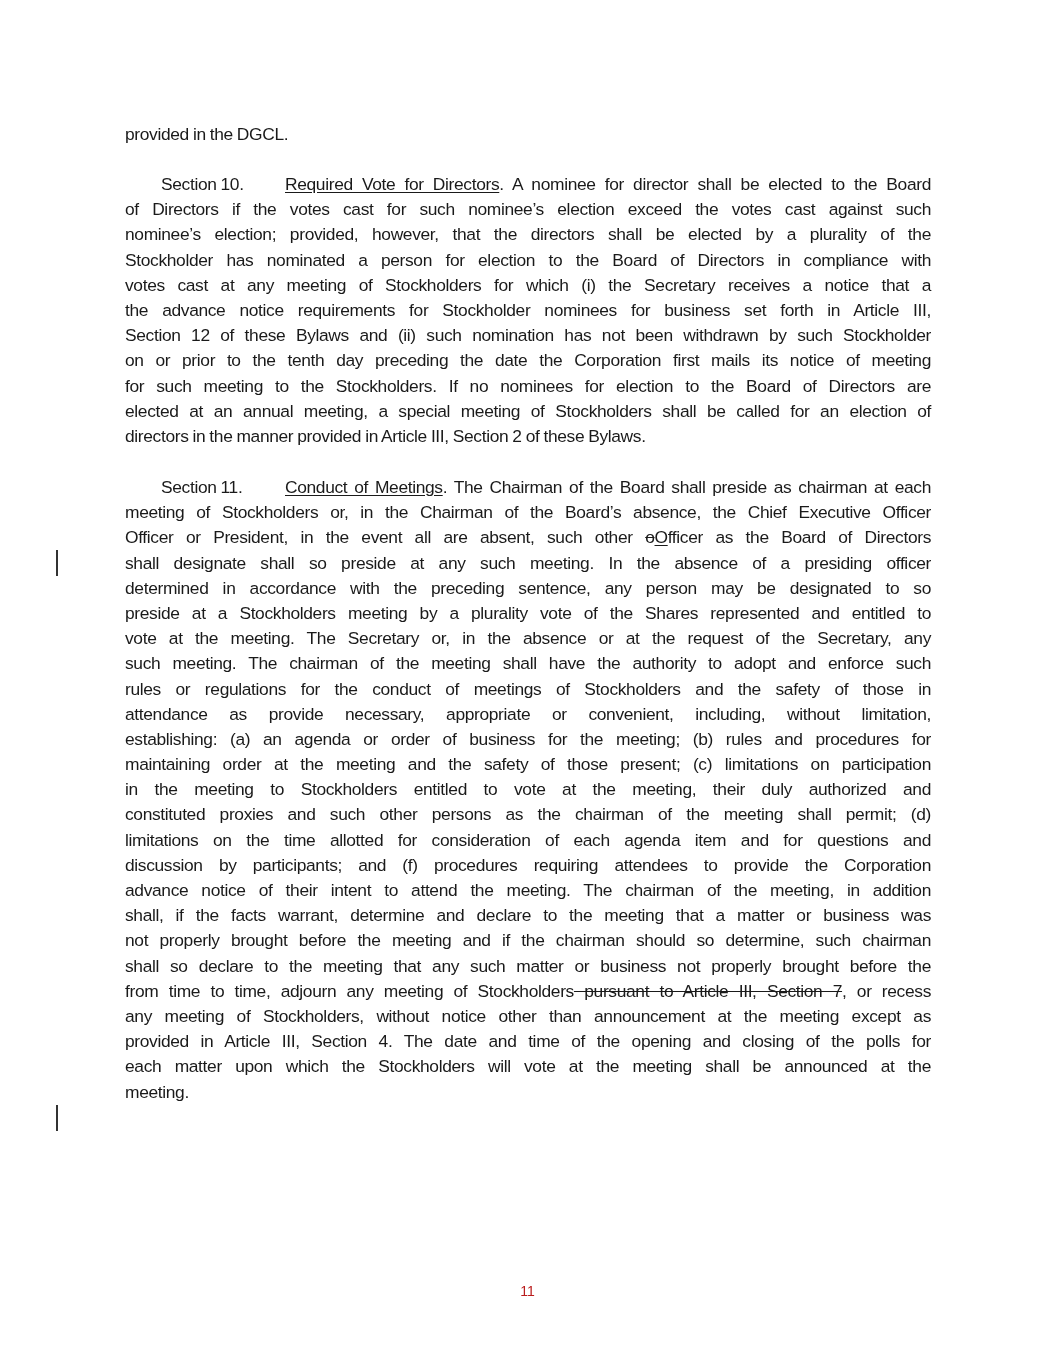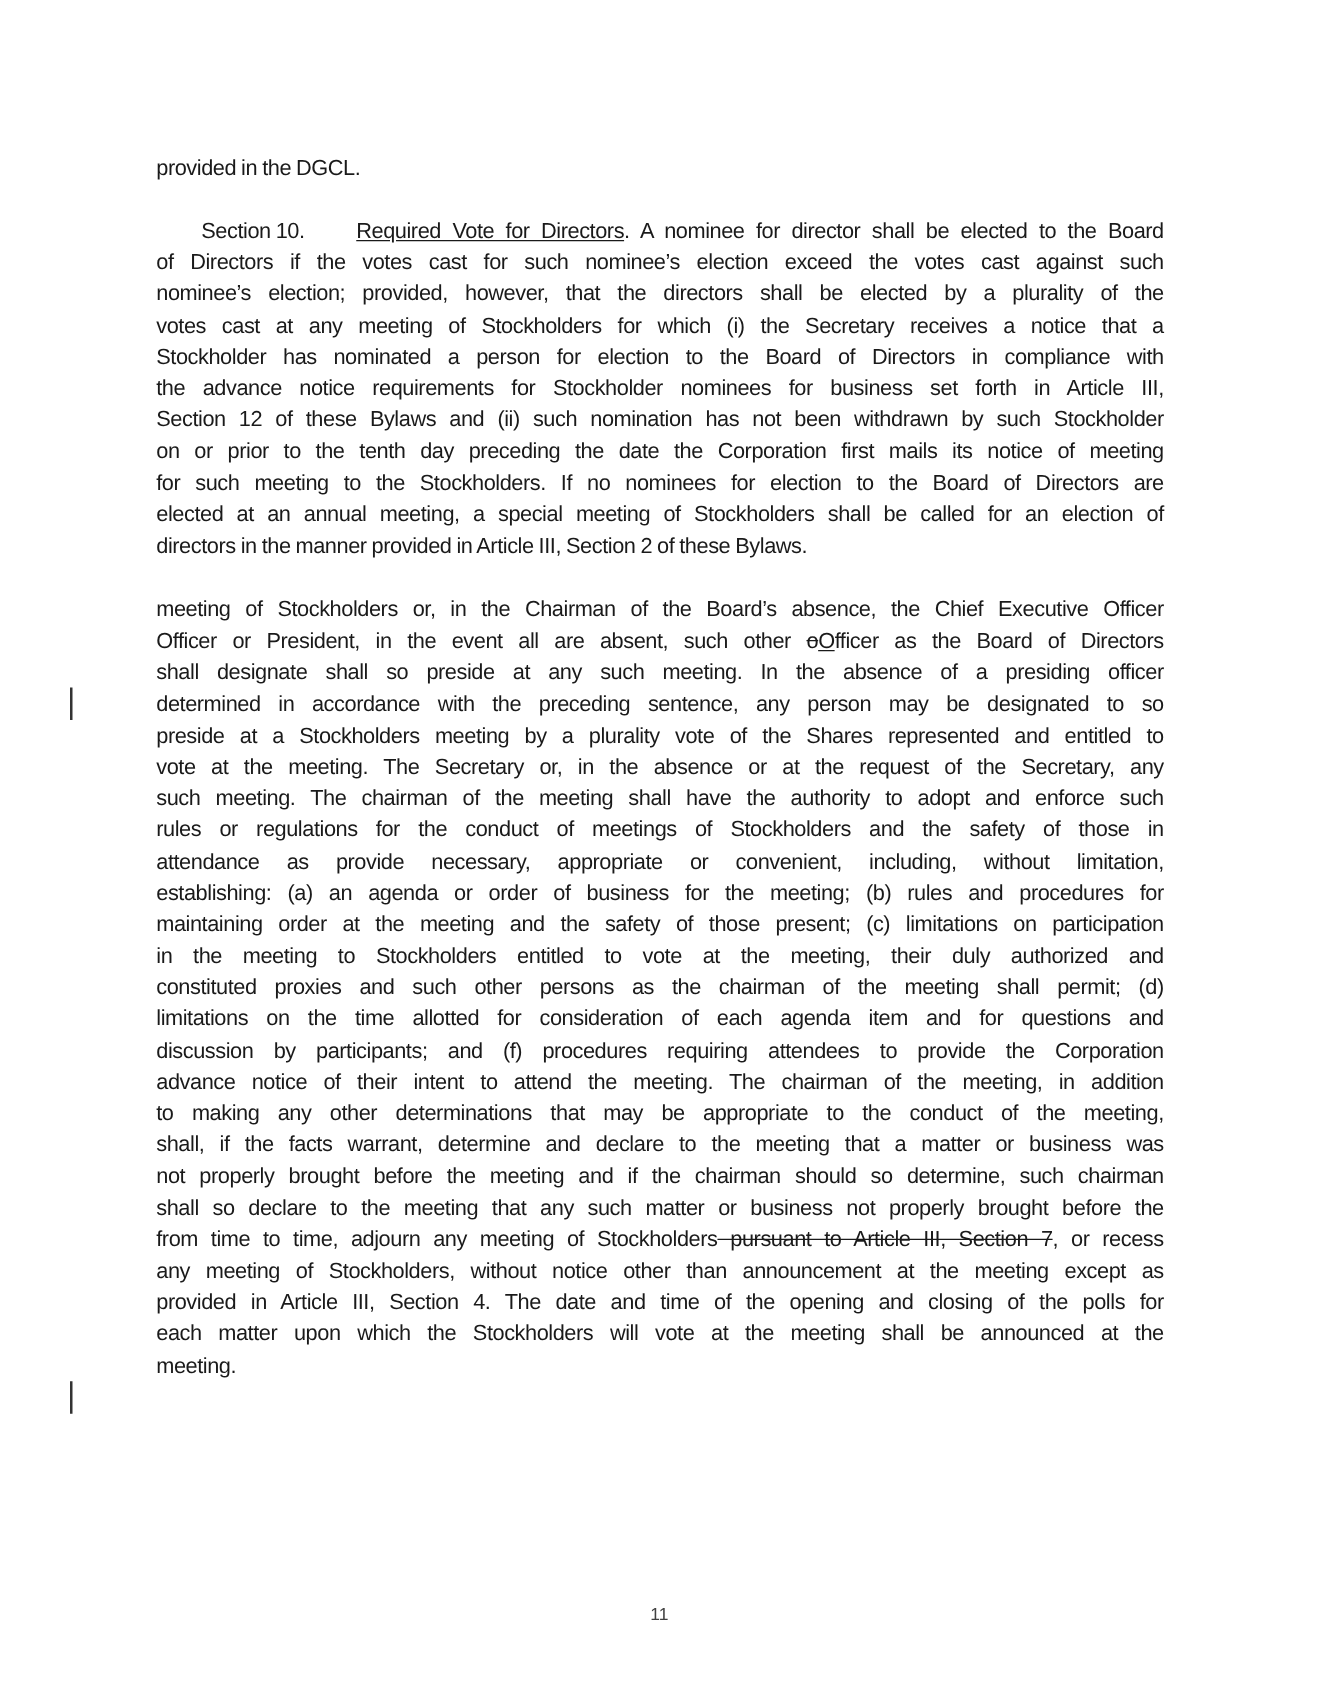--- a/index.html
+++ b/index.html
@@ -56,71 +56,73 @@
       height: 26px;
       background: #333333;
     }
     .page-number {
       position: absolute;
       top: 1283px;
       left: 0;
       width: 1055px;
       text-align: center;
       font-size: 14px;
-      color: #404040;
+      color: #b91c1c;
     }
   </style>
 </head>
 <body>
 
 <div class="page">
 
   <div class="para" style="top:122px;">
     <div class="line last">provided in the DGCL.</div>
   </div>
 
   <div class="para" id="sec10" style="top:172px;">
     <div class="line">
       <span class="sec-num">Section 10.</span><span class="u">Required Vote for Directors</span><span>. A nominee for director shall be elected to the Board</span>
     </div>
     <div id="sec10-lines">
         <div class="line">of Directors if the votes cast for such nominee’s election exceed the votes cast against such</div>
         <div class="line">nominee’s election; provided, however, that the directors shall be elected by a plurality of the</div>
+        <div class="line">Stockholder has nominated a person for election to the Board of Directors in compliance with</div>
         <div class="line">votes cast at any meeting of Stockholders for which (i) the Secretary receives a notice that a</div>
-        <div class="line">Stockholder has nominated a person for election to the Board of Directors in compliance with</div>
         <div class="line">the advance notice requirements for Stockholder nominees for business set forth in Article III,</div>
         <div class="line">Section 12 of these Bylaws and (ii) such nomination has not been withdrawn by such Stockholder</div>
         <div class="line">on or prior to the tenth day preceding the date the Corporation first mails its notice of meeting</div>
         <div class="line">for such meeting to the Stockholders. If no nominees for election to the Board of Directors are</div>
         <div class="line">elected at an annual meeting, a special meeting of Stockholders shall be called for an election of</div>
         <div class="line last">directors in the manner provided in Article III, Section 2 of these Bylaws.</div>
       </div>
   </div>
 
   <div class="para" id="sec11" style="top:475px;">
+    <div class="line">
+      <span class="sec-num">Section 11.</span><span class="u">Conduct of Meetings</span><span>. The Chairman of the Board shall preside as chairman at each</span>
+    </div>
     <div class="line">meeting of Stockholders or, in the Chairman of the Board’s absence, the Chief Executive Officer</div>
     <div class="line">
       <span>Officer or President, in the event all are absent, such other </span><span class="del">o</span><span class="ins">O</span><span>fficer as the Board of Directors</span>
     </div>
     <div id="sec11-mid">
         <div class="line">shall designate shall so preside at any such meeting. In the absence of a presiding officer</div>
         <div class="line">determined in accordance with the preceding sentence, any person may be designated to so</div>
         <div class="line">preside at a Stockholders meeting by a plurality vote of the Shares represented and entitled to</div>
         <div class="line">vote at the meeting. The Secretary or, in the absence or at the request of the Secretary, any</div>
         <div class="line">such meeting. The chairman of the meeting shall have the authority to adopt and enforce such</div>
         <div class="line">rules or regulations for the conduct of meetings of Stockholders and the safety of those in</div>
         <div class="line">attendance as provide necessary, appropriate or convenient, including, without limitation,</div>
         <div class="line">establishing: (a) an agenda or order of business for the meeting; (b) rules and procedures for</div>
         <div class="line">maintaining order at the meeting and the safety of those present; (c) limitations on participation</div>
         <div class="line">in the meeting to Stockholders entitled to vote at the meeting, their duly authorized and</div>
         <div class="line">constituted proxies and such other persons as the chairman of the meeting shall permit; (d)</div>
         <div class="line">limitations on the time allotted for consideration of each agenda item and for questions and</div>
         <div class="line">discussion by participants; and (f) procedures requiring attendees to provide the Corporation</div>
         <div class="line">advance notice of their intent to attend the meeting. The chairman of the meeting, in addition</div>
-        <div class="line">to making any other determinations that may be appropriate to the conduct of the meeting,</div>
         <div class="line">shall, if the facts warrant, determine and declare to the meeting that a matter or business was</div>
         <div class="line">not properly brought before the meeting and if the chairman should so determine, such chairman</div>
         <div class="line">shall so declare to the meeting that any such matter or business not properly brought before the</div>
       </div>
     <div class="line">
       <span>from time to time, adjourn any meeting of Stockholders</span><span class="del"> pursuant to Article III, Section 7</span><span>, or recess</span>
     </div>
     <div id="sec11-end">
         <div class="line">any meeting of Stockholders, without notice other than announcement at the meeting except as</div>
         <div class="line">provided in Article III, Section 4. The date and time of the opening and closing of the polls for</div>

